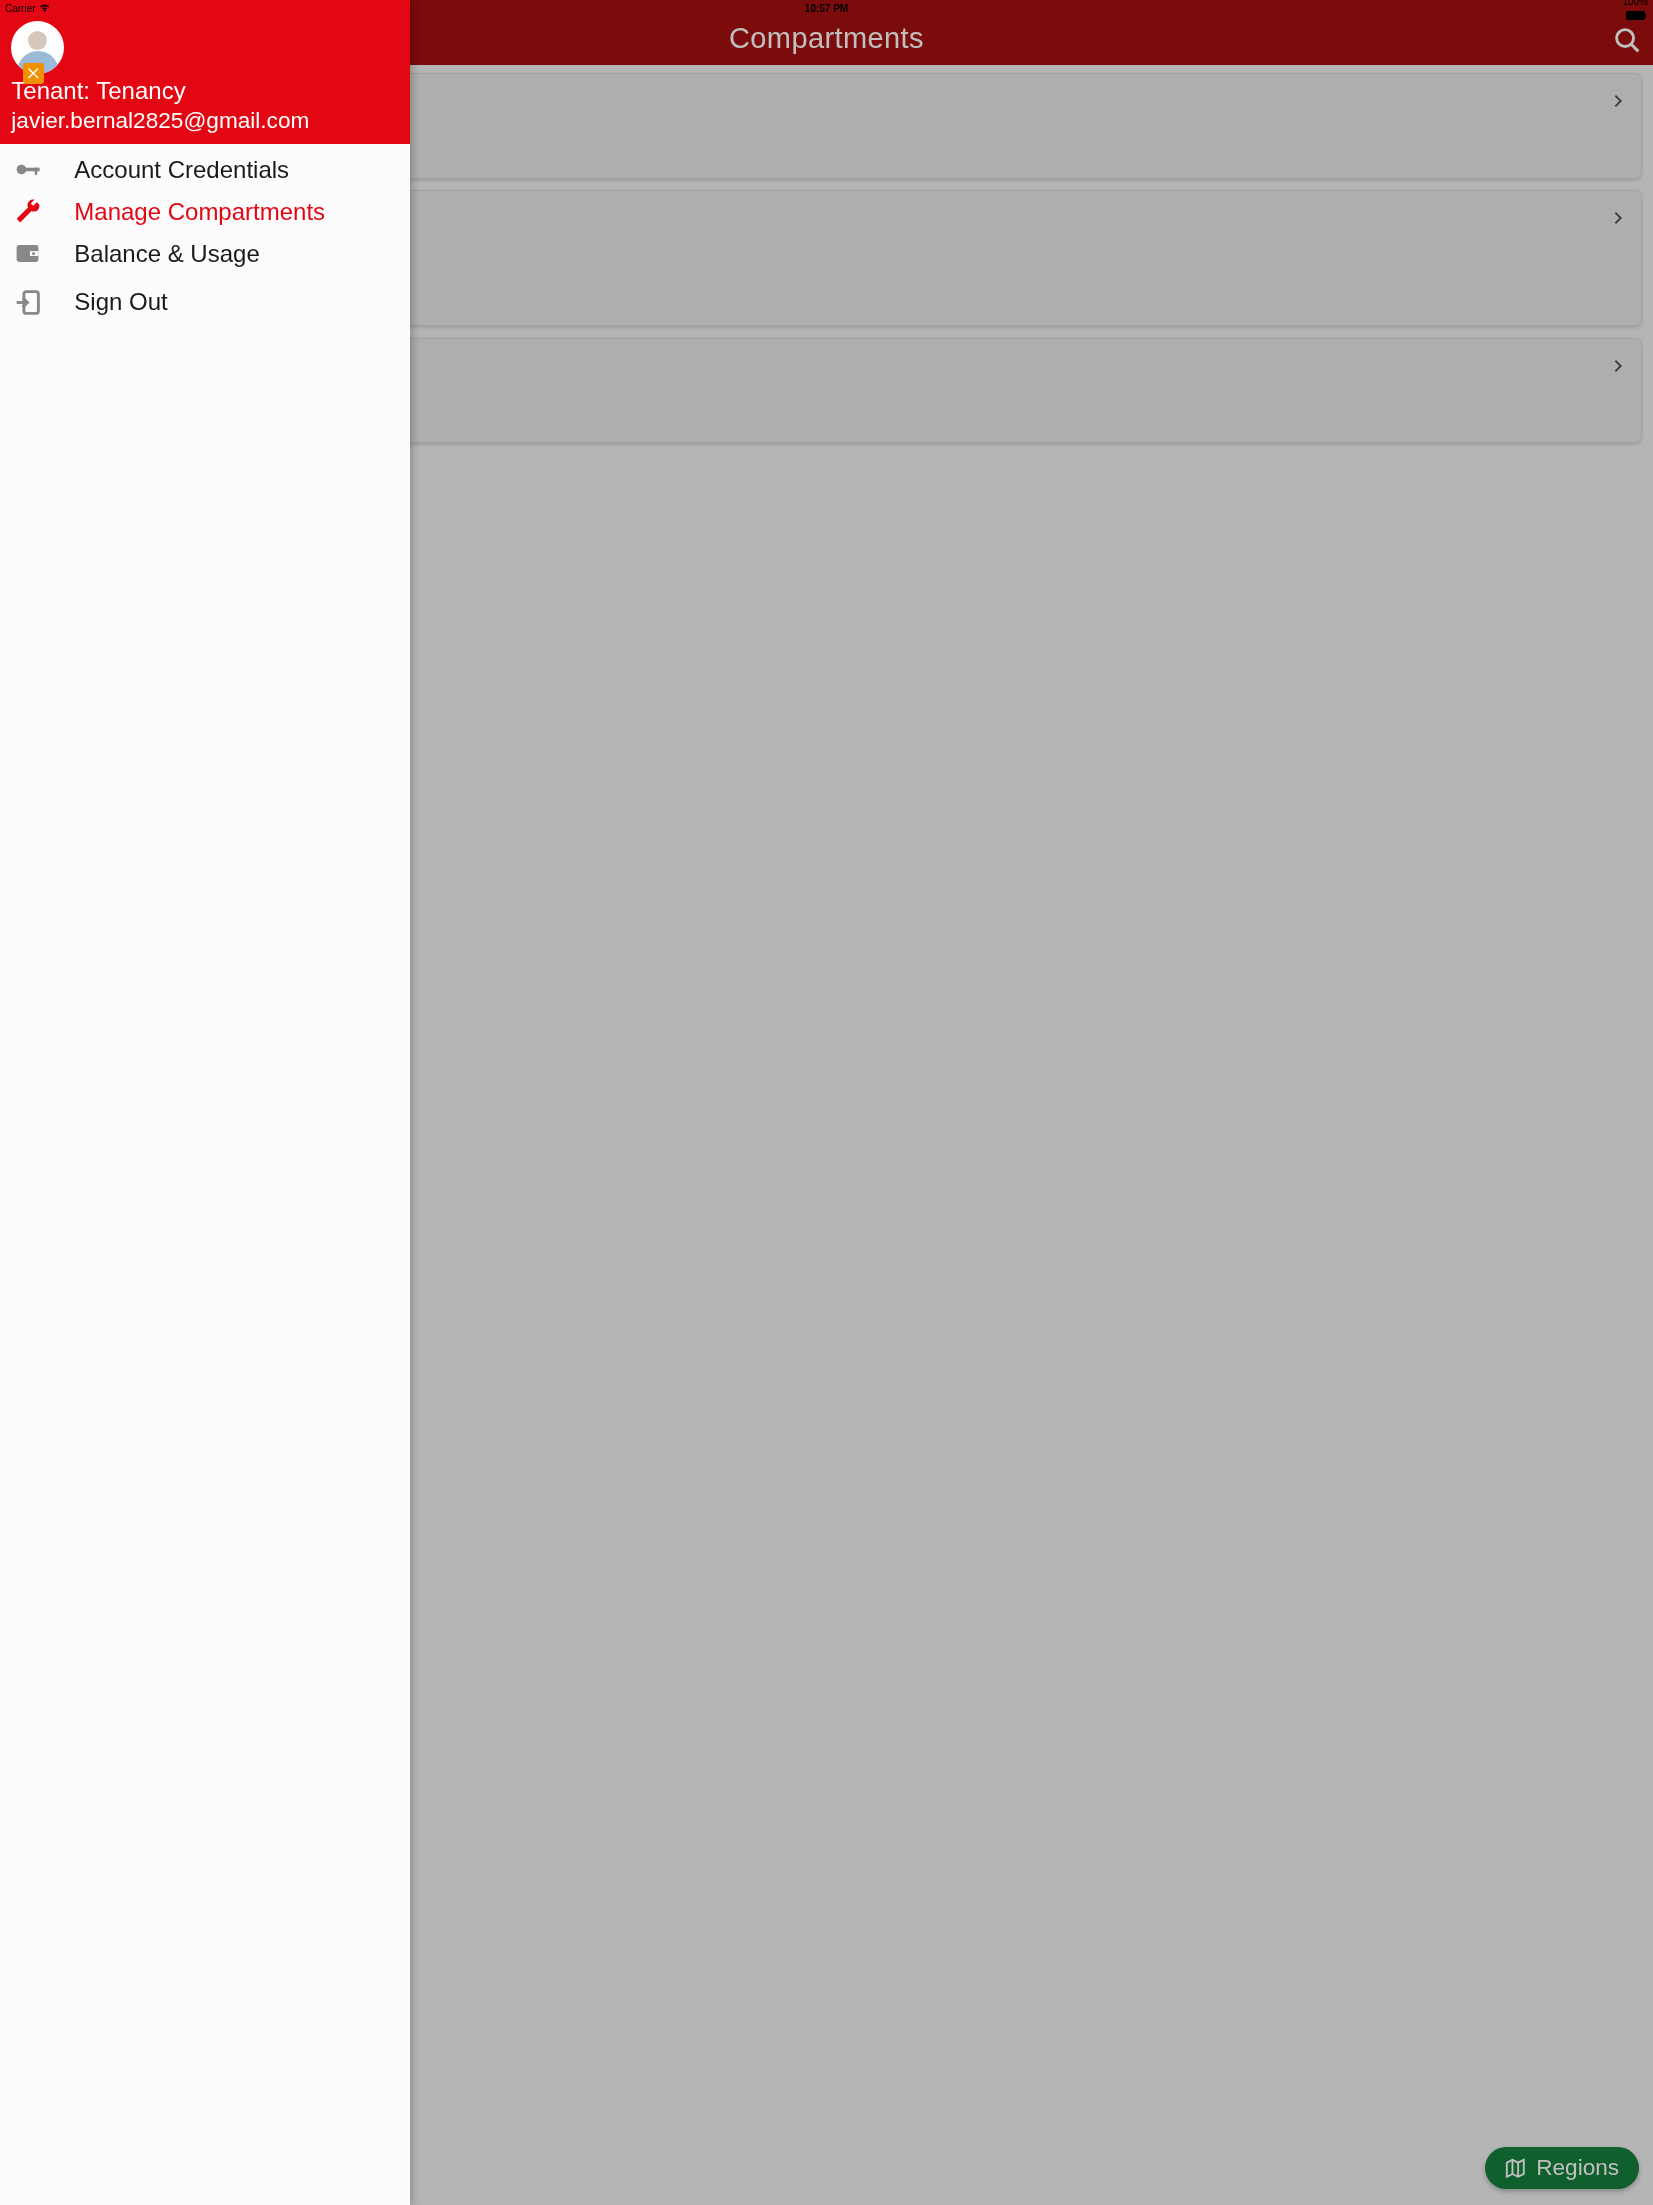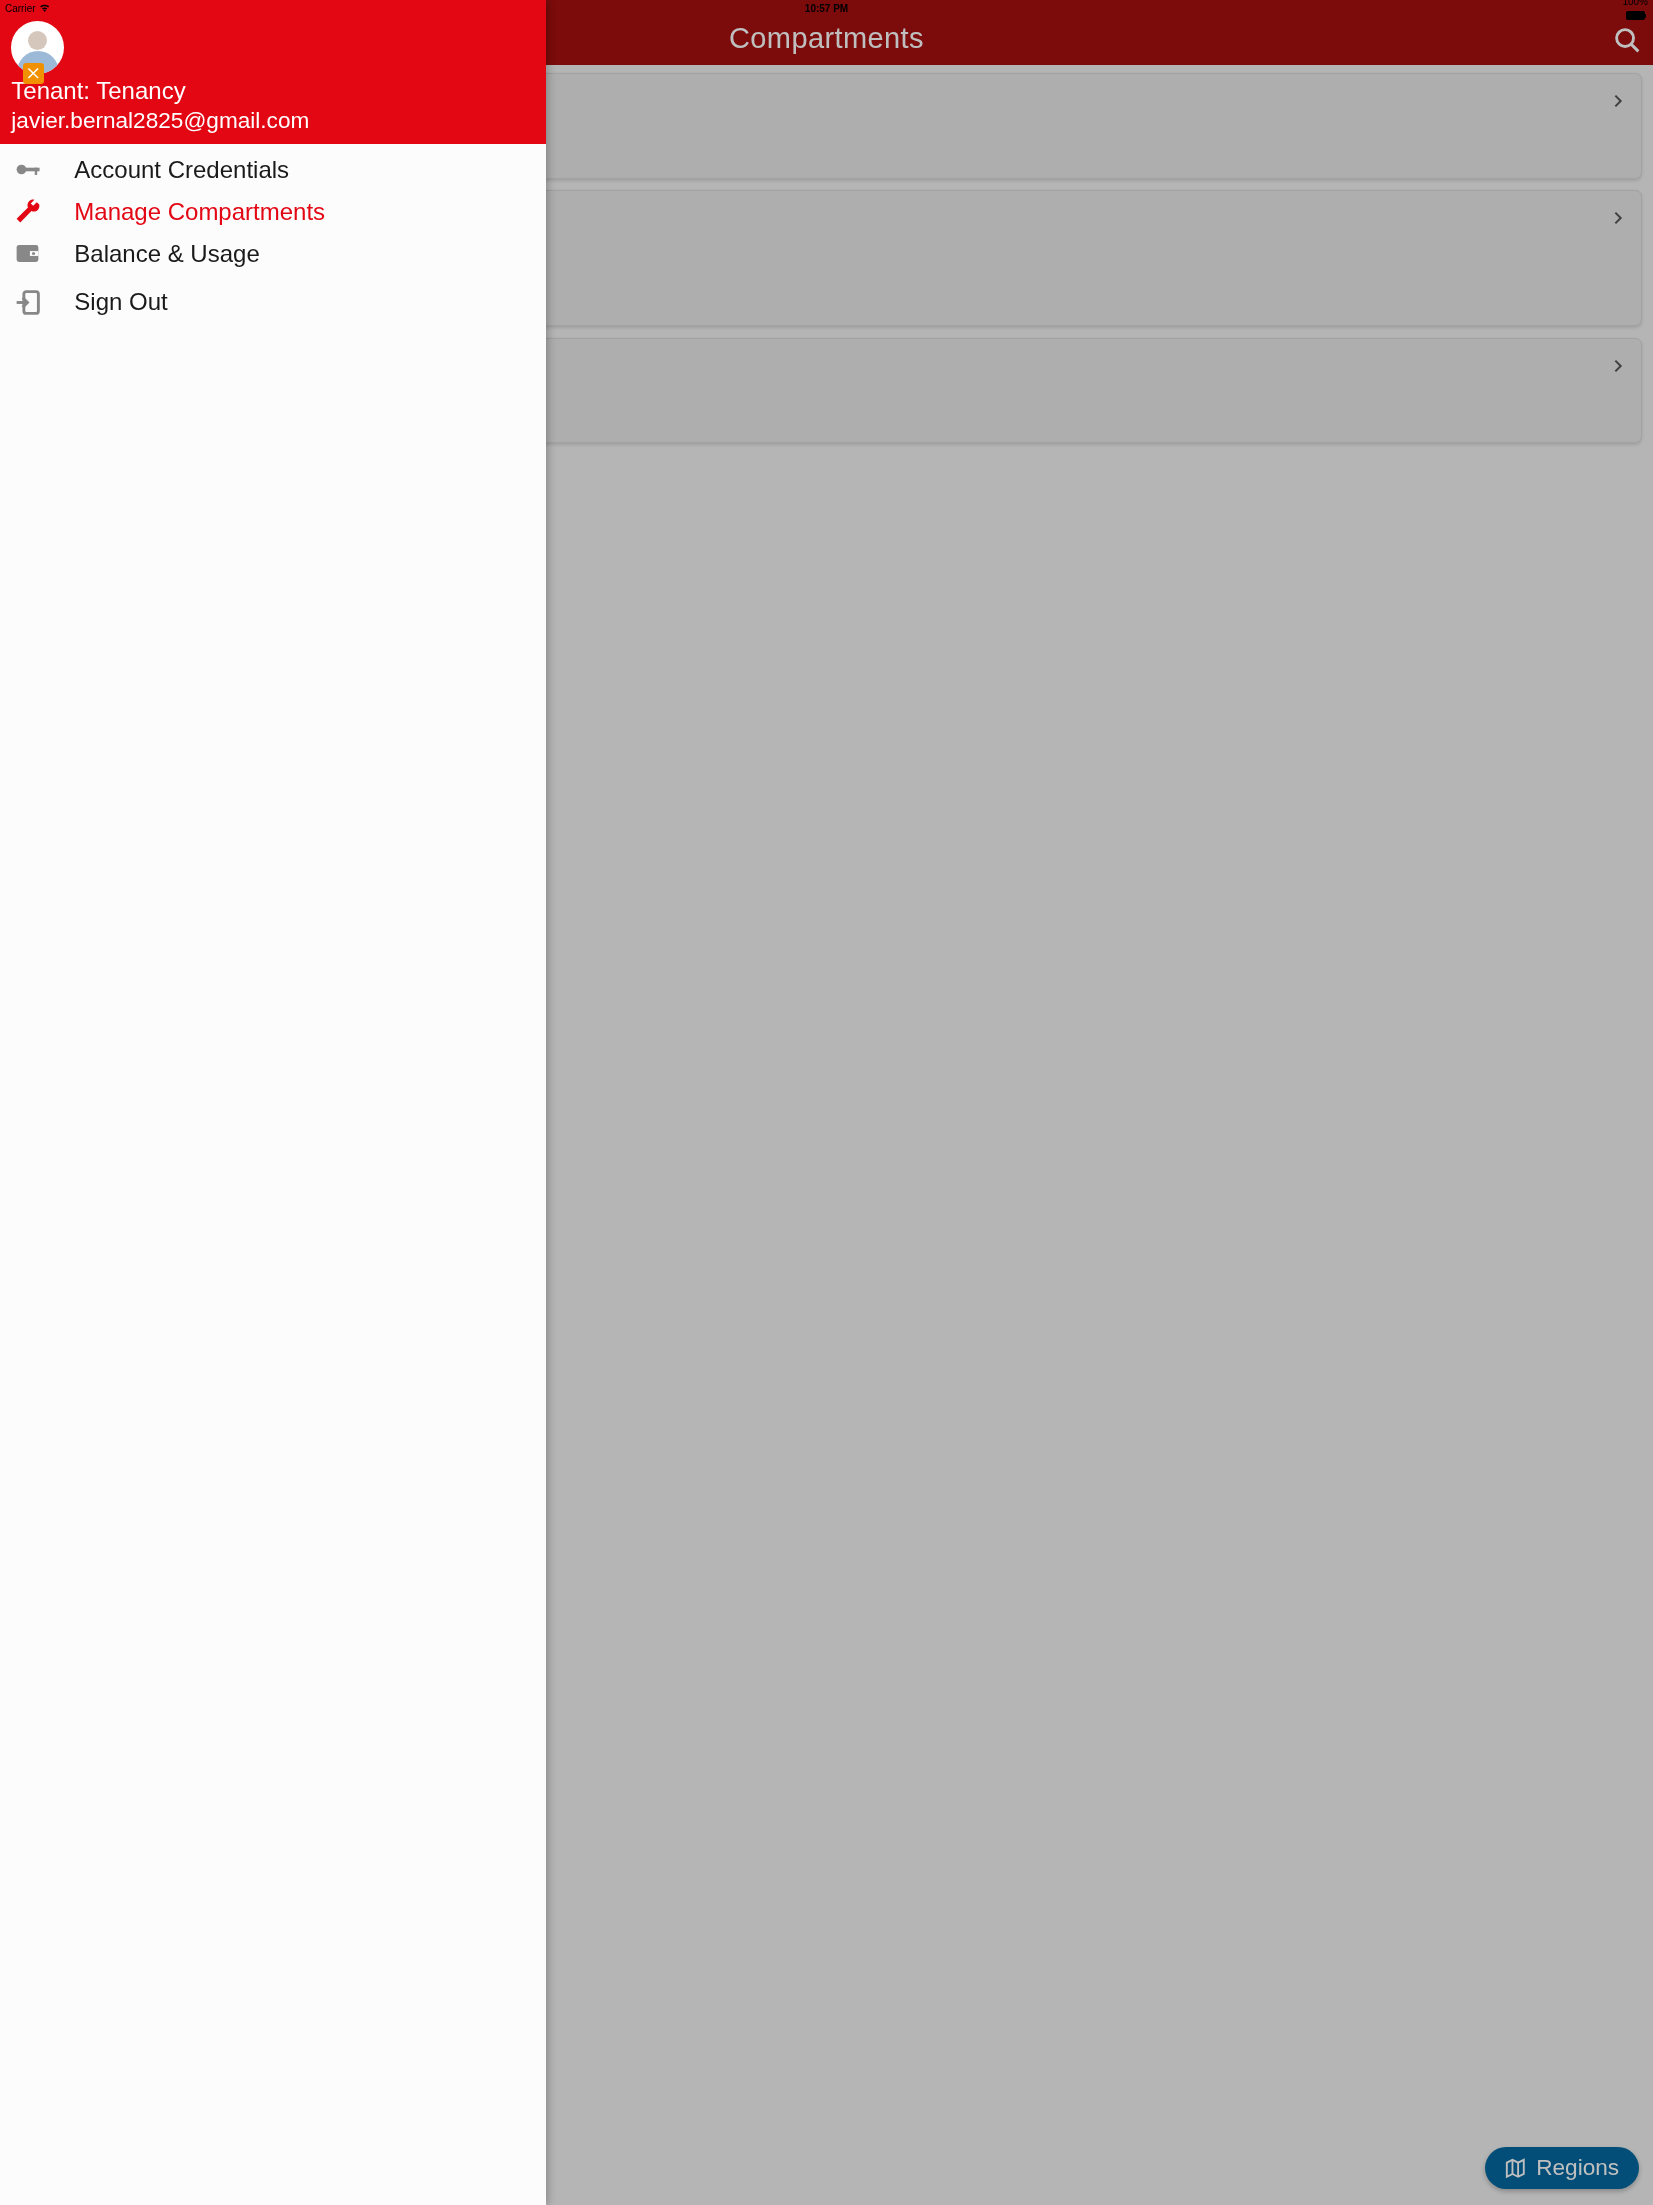--- a/index.html
+++ b/index.html
@@ -35,34 +35,34 @@
     background: #e9e9e9; border: 0.8px solid #d8d8d8; border-radius: 6.5px;
     padding: 14.5px 16px 18px 16px; position: relative;
     box-shadow: 0 1.6px 3.2px rgba(0,0,0,0.12);
   }
   .card-title { font-size: 26px; color:#222; font-weight:400; }
   .card-sub { font-size: 22.6px; color:#333; margin-top: 45px; word-break: break-all; overflow:hidden; text-overflow:ellipsis; }
   .card-chevron { position:absolute; right:14.5px; top:19.4px; color:#555; }
 
   .regions-pill {
     position:absolute; right:14.5px; bottom:16px;
-    background:#0369a1; color:#fff; border-radius:24px;
+    background:#15803d; color:#fff; border-radius:24px;
     padding: 8px 19.4px; display:flex; align-items:center; gap:9.7px;
     font-size:22.6px; font-weight:500;
     box-shadow: 0 2.4px 4.8px rgba(0,0,0,0.25);
   }
 
   
   .dim {
     position:absolute; inset:0; background: rgba(0,0,0,0.25);
   }
 
   
   .drawer {
-    position:absolute; top:0; left:0; bottom:0; width:546px;
+    position:absolute; top:0; left:0; bottom:0; width:410px;
     background:#fcfcfc; box-shadow: 1.6px 0 8px rgba(0,0,0,0.25);
     display:flex; flex-direction:column;
   }
   .drawer-header {
     background:#e30613; padding: 21px 11.3px 9.7px 11.3px;
     color:#fff; position:relative;
   }
   .avatar-wrap { width:53px; height:53px; border-radius:50%; background:#fff; display:flex; align-items:flex-end; justify-content:center; overflow:hidden; position:relative; margin-bottom:3.2px;}
   .avatar-head { width:19.4px; height:19.4px; border-radius:50%; background:#d6c7bd; position:absolute; top:9.7px; }
   .avatar-body { width:42px; height:26px; border-radius:21px 21px 0 0; background:#9cb9d8; position:absolute; bottom:-3.2px; }

